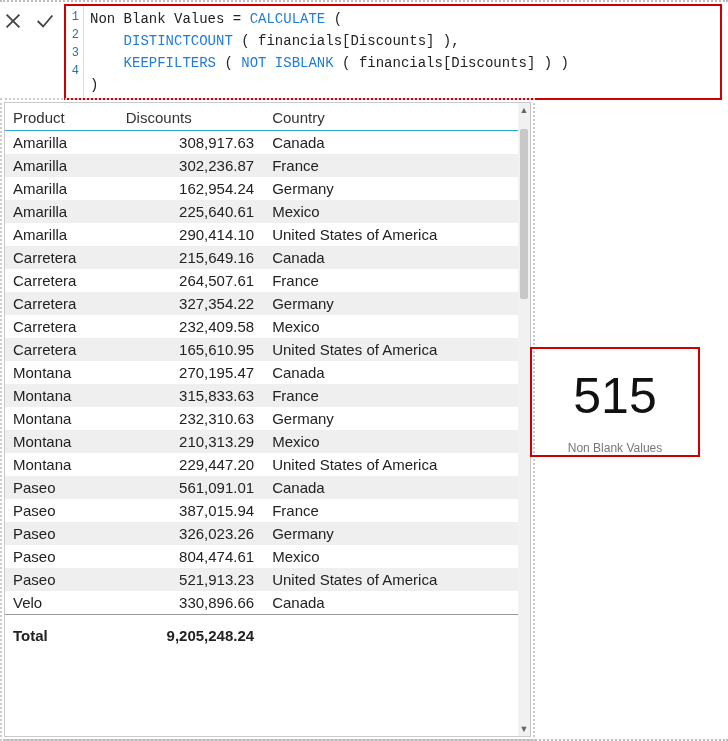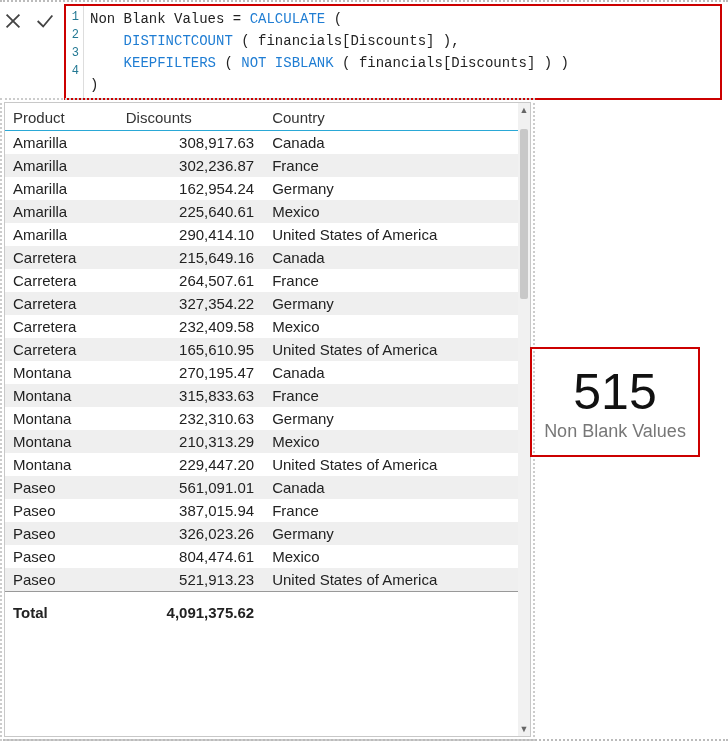--- a/index.html
+++ b/index.html
@@ -128,34 +128,34 @@
   .card-visual {
     position: absolute;
     left: 530px;
     top: 345px;
     width: 170px;
     height: 110px;
     border: 2px solid #c00;
     display: flex;
     flex-direction: column;
     align-items: center;
-    justify-content: center;
+    justify-content: flex-end;
     padding-top: 4px;
   }
   .card-value {
     font-size: 50px;
     line-height: 1.0;
     color: #111;
     font-weight: 400;
     font-family: "Segoe UI", sans-serif;
   }
   .card-label {
-    font-size: 18px;
+    font-size: 12px;
     color: #777;
-    margin-top: 4px;
+    margin-top: 20px;
   }
 </style>
 </head>
 <body>
 
 <div class="canvas">
 
   <div class="topbar">
     <div class="topbar-icons">
       <span>
@@ -287,25 +287,30 @@
             <tr>
               <td>Paseo</td>
               <td class="num">804,474.61</td>
               <td>Mexico</td>
             </tr>
             <tr class="alt">
               <td>Paseo</td>
               <td class="num">521,913.23</td>
               <td>United States of America</td>
             </tr>
+            <tr>
+              <td>Velo</td>
+              <td class="num">330,896.66</td>
+              <td>Canada</td>
+            </tr>
           </tbody>
         <tfoot>
           <tr class="total">
             <td>Total</td>
-            <td class="num">4,091,375.62</td>
+            <td class="num">9,205,248.24</td>
             <td></td>
           </tr>
         </tfoot>
       </table>
     </div>
     <div class="scrollbar">
       <div class="scroll-arrow up">▲</div>
       <div class="scroll-thumb"></div>
       <div class="scroll-arrow down">▼</div>
     </div>

